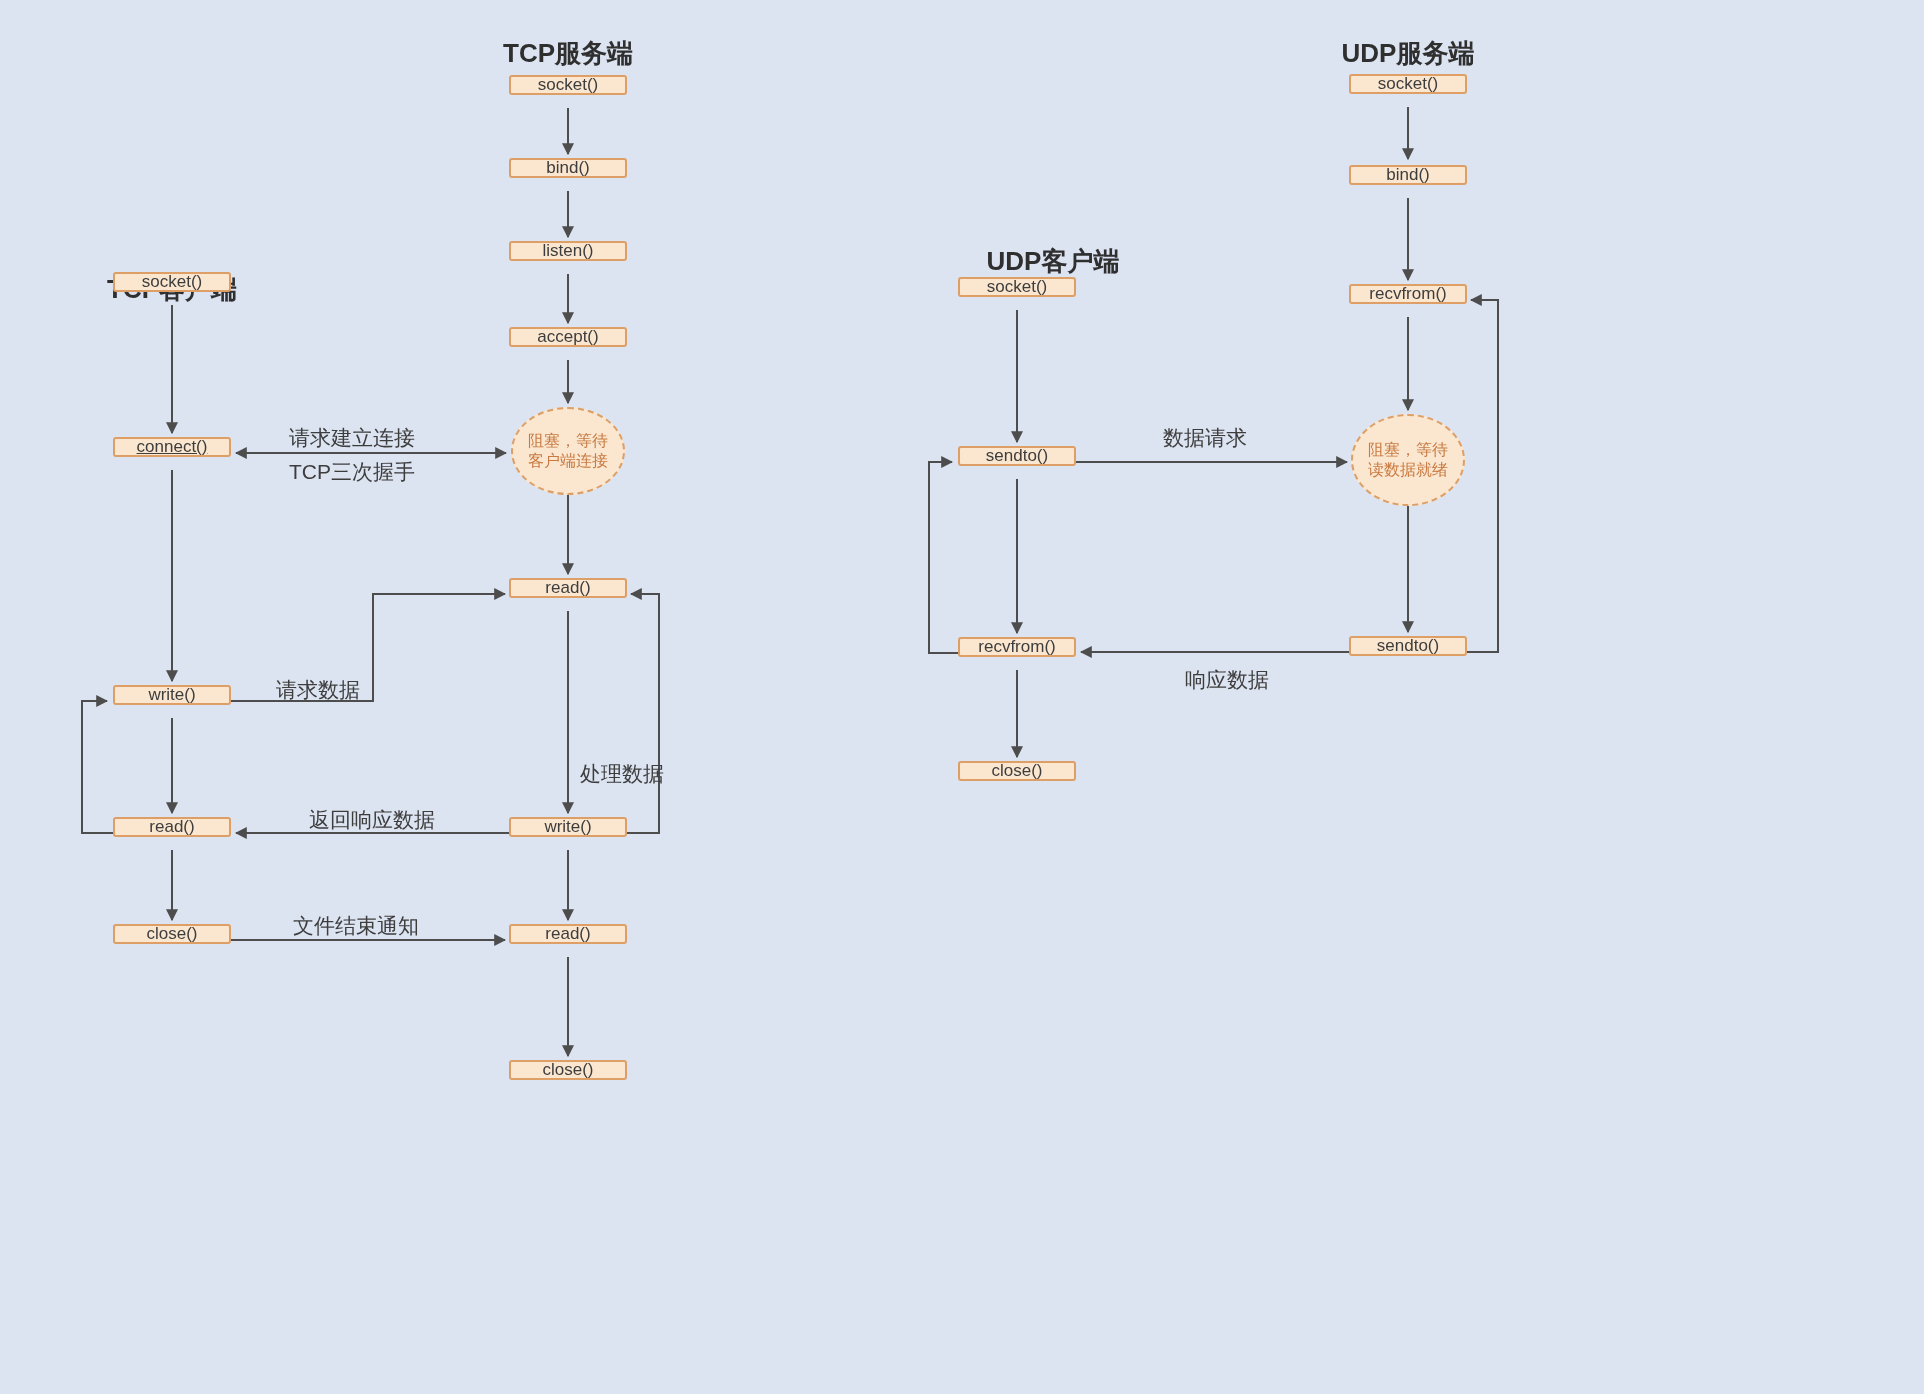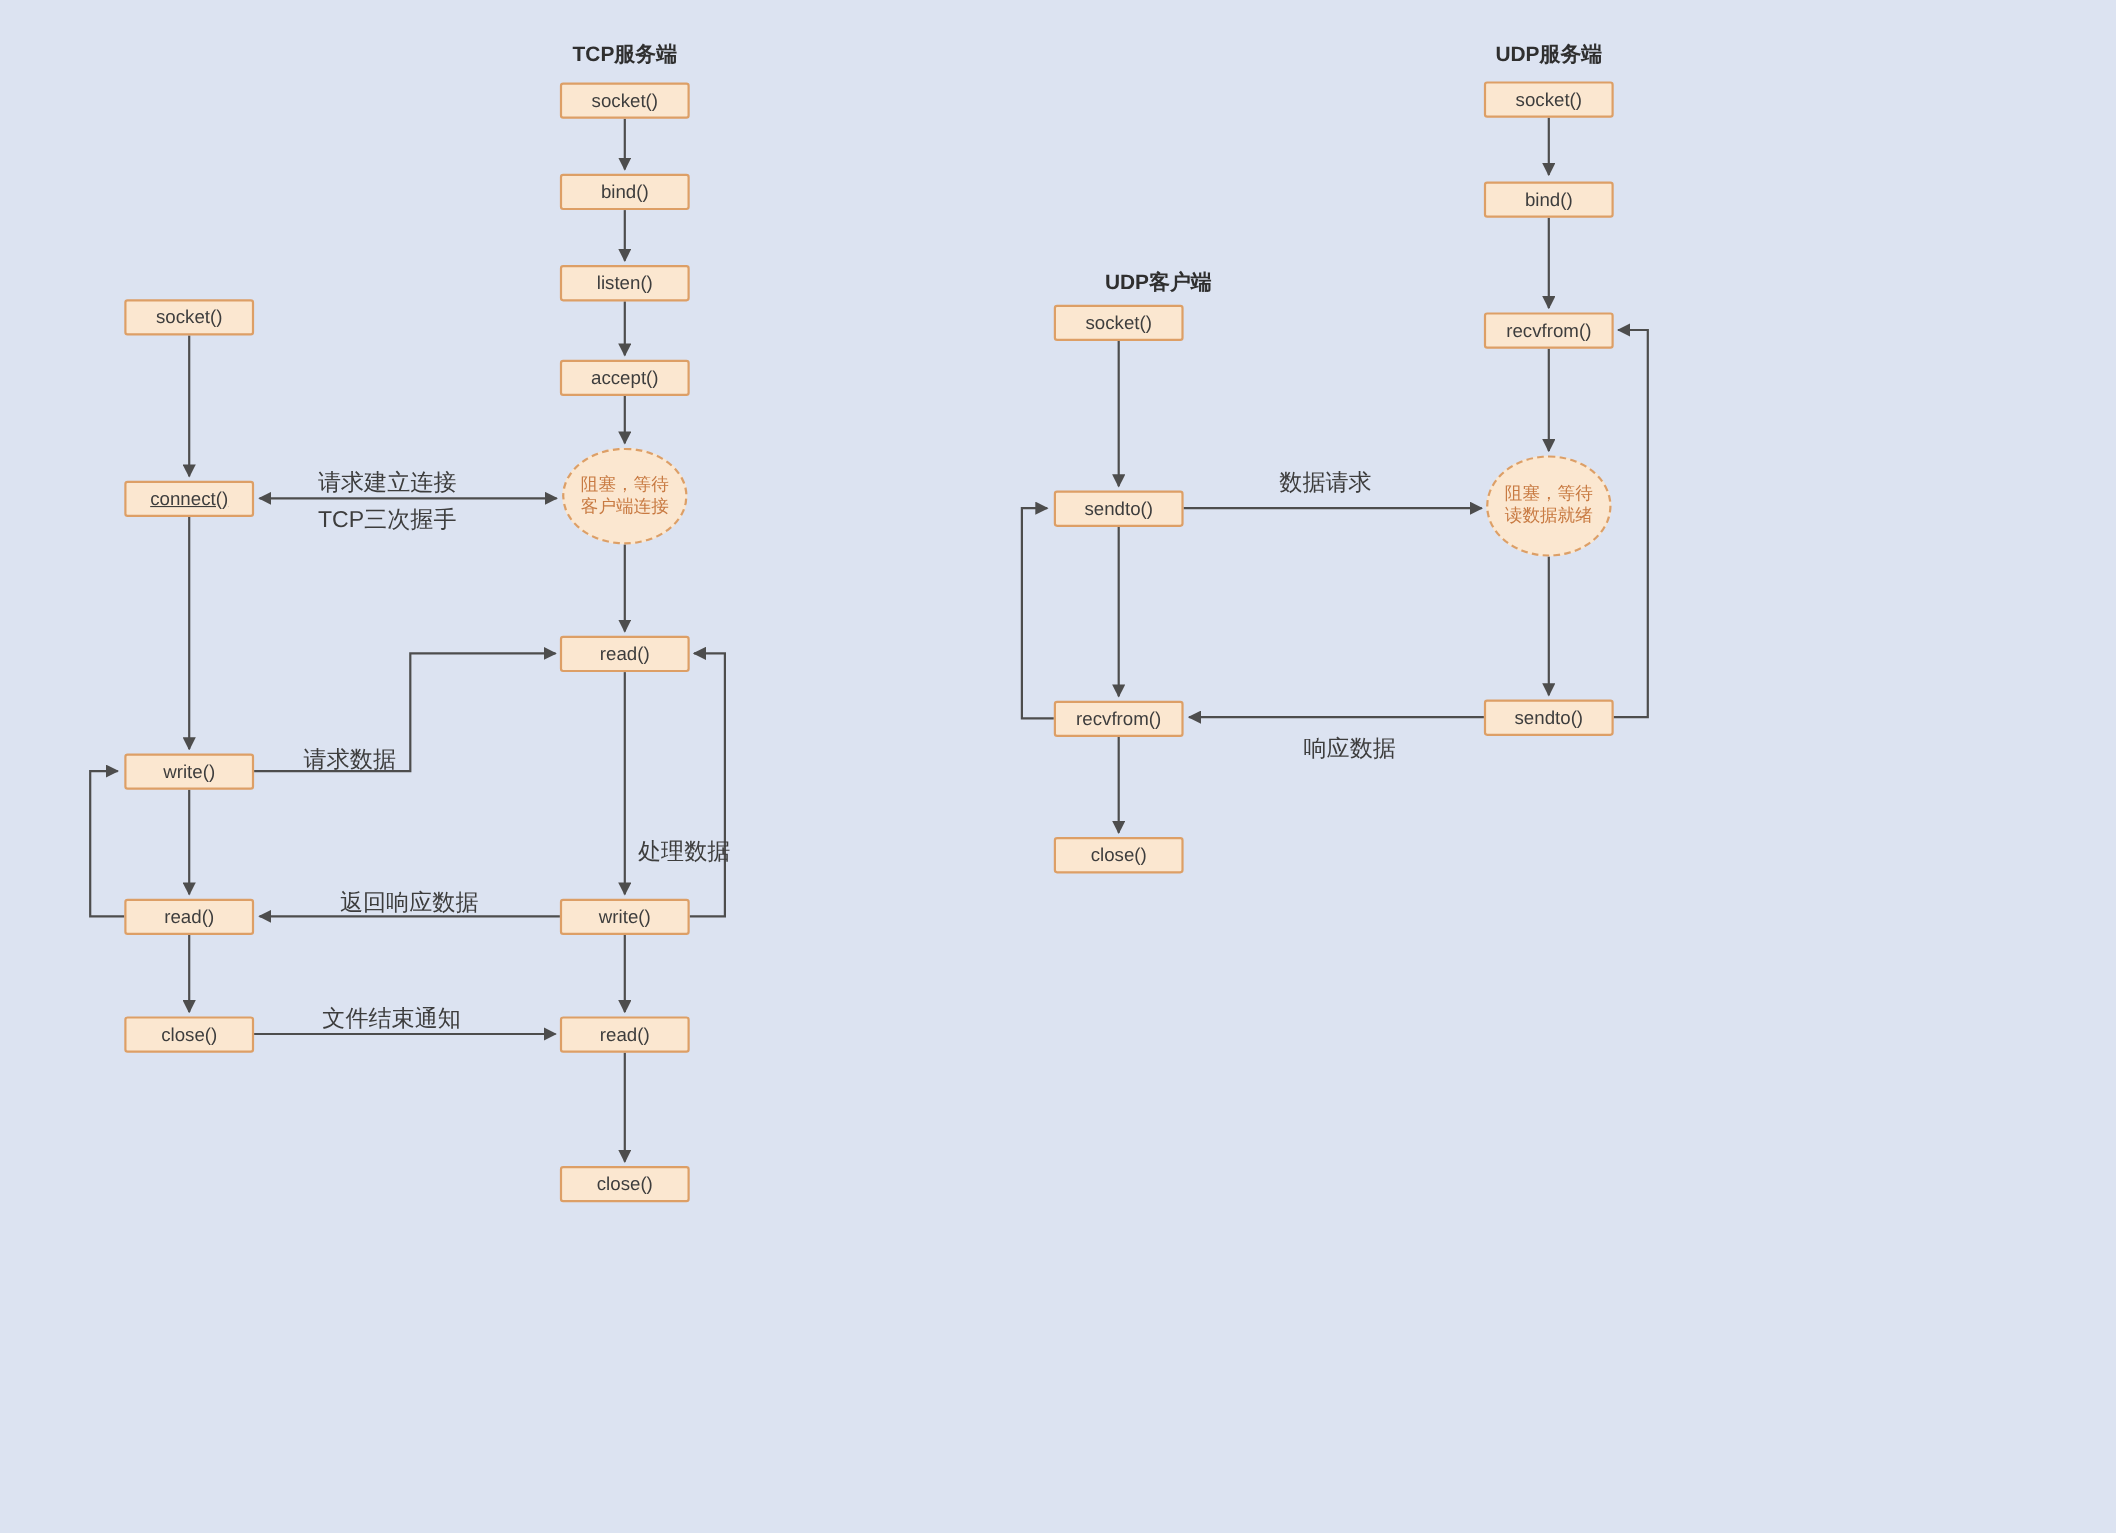--- a/index.html
+++ b/index.html
@@ -18,21 +18,21 @@
     width: 1924px; height: 1394px;
   }
   .arrow-layer path.edge {
     fill: none;
     stroke: #4d4d4d;
     stroke-width: 2;
   }
   .node {
     position: absolute;
     width: 118px;
-    height: 33px;
+    height: 20px;
     background: #fbe7d0;
     border: 2px solid #dd9f66;
     border-radius: 3px;
     display: flex;
     align-items: center;
     justify-content: center;
     font-size: 17px;
     color: #3d3d3d;
   }
   .ellipse {
@@ -45,21 +45,21 @@
     justify-content: center;
     text-align: center;
     font-size: 16px;
     line-height: 1.25;
     color: #c87a42;
     padding: 10px 14px;
   }
   .col-title {
     position: absolute;
     transform: translateX(-50%);
-    font-size: 19px;
+    font-size: 26px;
     font-weight: 600;
     color: #2f2f2f;
     white-space: nowrap;
   }
   .edge-label {
     position: absolute;
     font-size: 21px;
     color: #3d3d3d;
     white-space: nowrap;
   }

